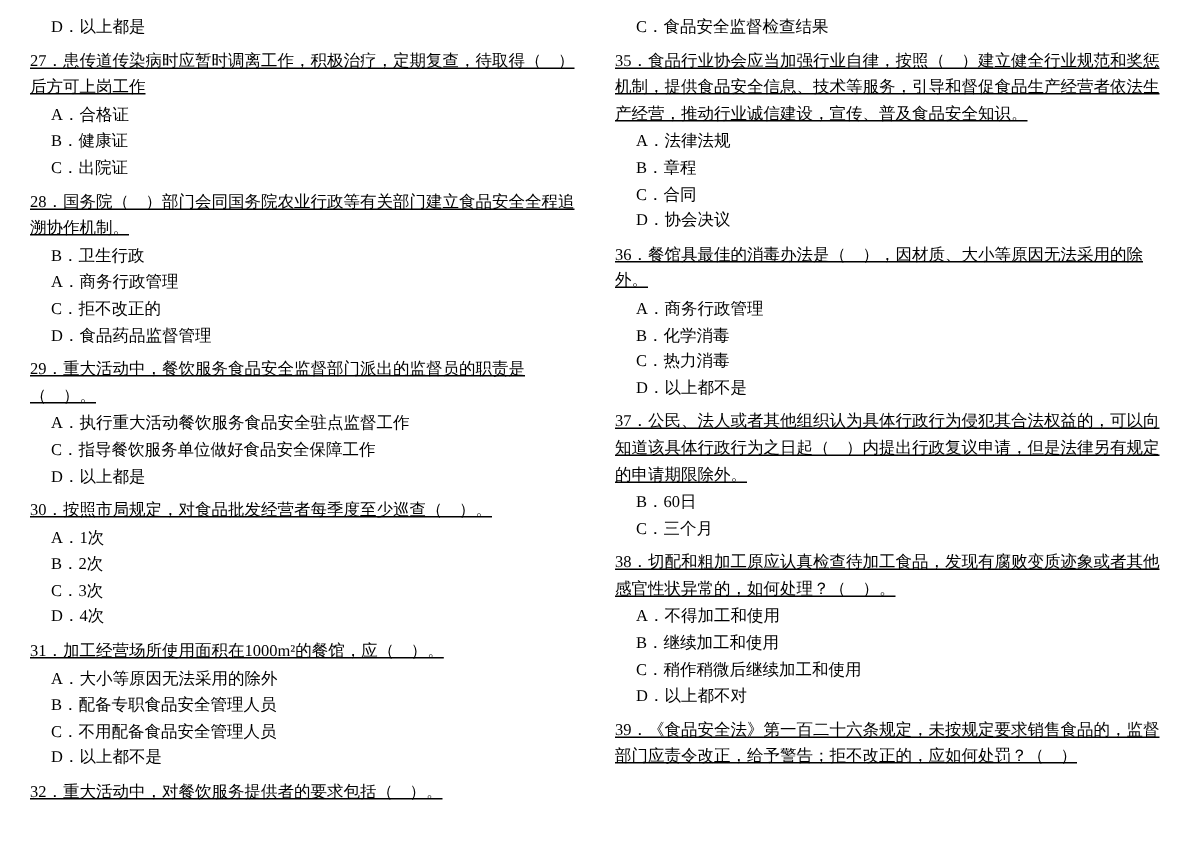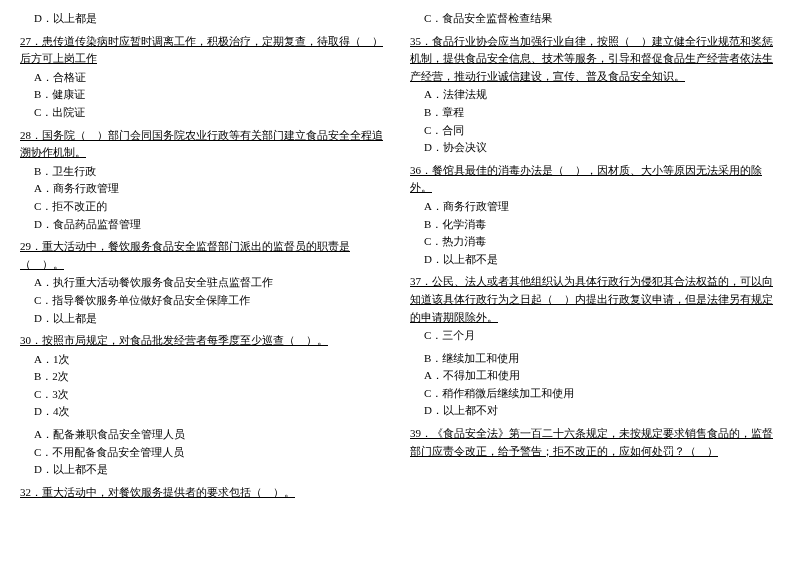--- a/index.html
+++ b/index.html
@@ -75,21 +75,23 @@
 
       <div class="question-block">
         <div class="question-text">30．按照市局规定，对食品批发经营者每季度至少巡查（&nbsp;&nbsp;&nbsp;&nbsp;）。</div>
         <span class="option">A．1次</span>
         <span class="option">B．2次</span>
         <span class="option">C．3次</span>
         <span class="option">D．4次</span>
       </div>
 
       <div class="question-block">
-        <span class="option">A．配备兼职食品安全管理人员</span>
+        <div class="question-text">31．加工经营场所使用面积在1000m²的餐馆，应（&nbsp;&nbsp;&nbsp;&nbsp;）。</div>
+        <span class="option">A．大小等原因无法采用的除外</span>
+        <span class="option">B．配备专职食品安全管理人员</span>
         <span class="option">C．不用配备食品安全管理人员</span>
         <span class="option">D．以上都不是</span>
       </div>
 
       <div class="question-block">
         <div class="question-text">32．重大活动中，对餐饮服务提供者的要求包括（&nbsp;&nbsp;&nbsp;&nbsp;）。</div>
 
       </div>
 
     </div>
@@ -111,26 +113,28 @@
       <div class="question-block">
         <div class="question-text">36．餐馆具最佳的消毒办法是（&nbsp;&nbsp;&nbsp;&nbsp;），因材质、大小等原因无法采用的除外。</div>
         <span class="option">A．商务行政管理</span>
         <span class="option">B．化学消毒</span>
         <span class="option">C．热力消毒</span>
         <span class="option">D．以上都不是</span>
       </div>
 
       <div class="question-block">
         <div class="question-text">37．公民、法人或者其他组织认为具体行政行为侵犯其合法权益的，可以向知道该具体行政行为之日起（&nbsp;&nbsp;&nbsp;&nbsp;）内提出行政复议申请，但是法律另有规定的申请期限除外。</div>
+        <span class="option">B．60日</span>
         <span class="option">C．三个月</span>
       </div>
 
       <div class="question-block">
+        <div class="question-text">38．切配和粗加工原应认真检查待加工食品，发现有腐败变质迹象或者其他感官性状异常的，如何处理？（&nbsp;&nbsp;&nbsp;&nbsp;）。</div>
+        <span class="option">A．不得加工和使用</span>
         <span class="option">B．继续加工和使用</span>
-        <span class="option">A．不得加工和使用</span>
         <span class="option">C．稍作稍微后继续加工和使用</span>
         <span class="option">D．以上都不对</span>
       </div>
 
       <div class="question-block">
         <div class="question-text">39．《食品安全法》第一百二十六条规定，未按规定要求销售食品的，监督部门应责令改正，给予警告；拒不改正的，应如何处罚？（&nbsp;&nbsp;&nbsp;&nbsp;）</div>
 
       </div>
 
     </div>

